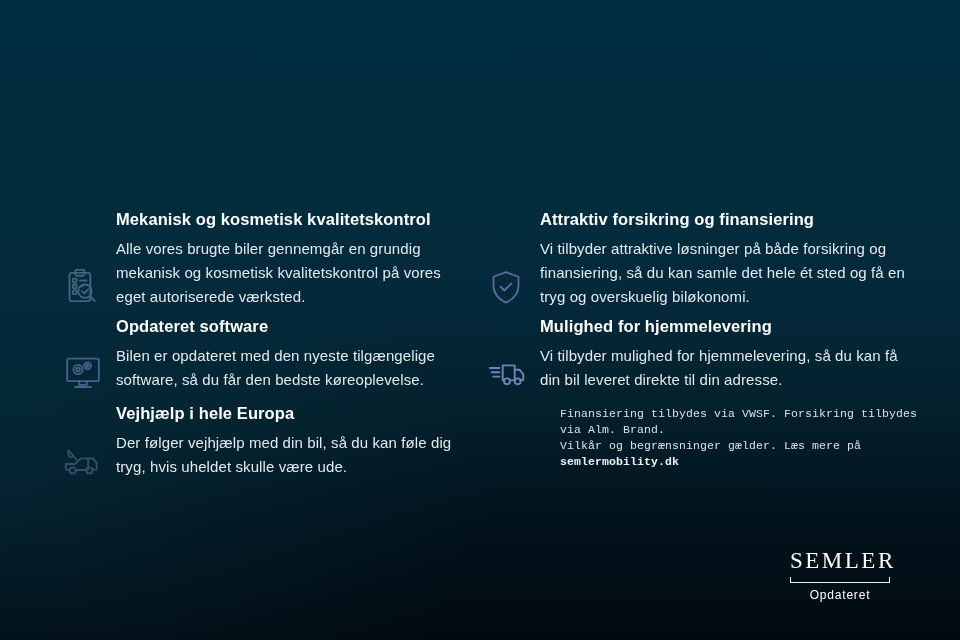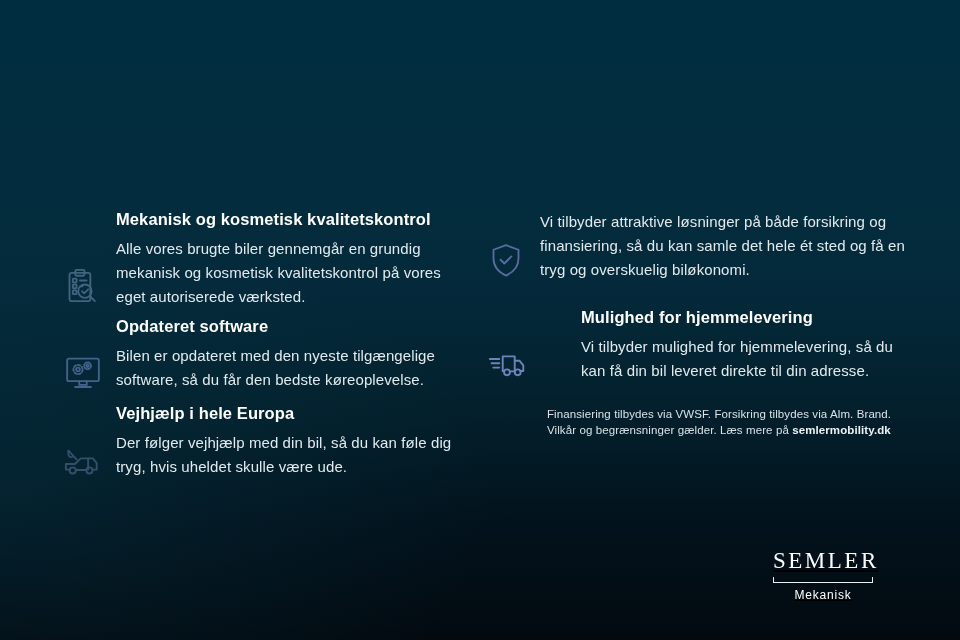--- a/index.html
+++ b/index.html
@@ -47,42 +47,42 @@
   .feature p {
     font-size: 15px;
     line-height: 24px;
     color: #e3eaee;
     letter-spacing: 0.1px;
   }
   .pos-l1 { left: 62px; top: 210px; width: 400px; }
   .pos-l2 { left: 62px; top: 317px; width: 400px; }
   .pos-l3 { left: 62px; top: 404px; width: 400px; }
   .pos-r1 { left: 486px; top: 210px; width: 424px; }
-  .pos-r2 { left: 486px; top: 308px; width: 424px; gap: 41px; }
+  .pos-r2 { left: 486px; top: 317px; width: 424px; }
   .disclaimer {
     position: absolute;
-    left: 547px;
+    left: 560px;
     top: 406px;
     width: 360px;
     font-size: 11.5px;
     line-height: 16px;
     color: #d9e2e7;
     letter-spacing: 0.1px;
+    font-family: Liberation Mono, monospace;
   }
   .disclaimer .bold-link {
     font-weight: 700;
     color: #eef3f6;
   }
   .logo {
     position: absolute;
-    left: 773px;
+    left: 790px;
     top: 548px;
     width: 100px;
     text-align: center;
-    text-decoration: underline;
   }
   .logo .brand {
     font-family: "Liberation Serif", serif;
     font-size: 23px;
     font-weight: 400;
     color: #ffffff;
     letter-spacing: 2.5px;
     white-space: nowrap;
   }
   .logo .brand-rule {
@@ -163,20 +163,21 @@
   </div>
 
   <div class="feature pos-r1">
     <span class="ficon">
       <svg width="40" height="42" viewBox="0 0 48 48" fill="none" stroke-width="2.2" stroke-linecap="round" stroke-linejoin="round" stroke="#5b6b9d">
         <path d="M24 5 l15 5.5 v10.5 c0 10 -6.5 16.5 -15 20.5 c-8.5 -4 -15 -10.5 -15 -20.5 V10.5 Z"></path>
         <path d="M17.5 22.5 l4.5 4.5 l8.5 -8.5"></path>
       </svg>
     </span>
     <div class="ftext">
+      <h3>Attraktiv forsikring og finansiering</h3>
       <p>Vi tilbyder attraktive løsninger på både forsikring og finansiering, så du kan samle det hele ét sted og få en tryg og overskuelig biløkonomi.</p>
     </div>
   </div>
 
   <div class="feature pos-r2">
     <span class="ficon">
       <svg width="42" height="36" viewBox="0 0 48 42" fill="none" stroke-width="2.2" stroke-linecap="round" stroke-linejoin="round" stroke="#6f83bb">
         <path d="M4 14 h11"></path>
         <path d="M6 19 h9"></path>
         <path d="M8 24 h7"></path>
@@ -195,16 +196,16 @@
   </div>
 
   <div class="disclaimer">
     <span>Finansiering tilbydes via VWSF. Forsikring tilbydes via Alm. Brand.</span><br>
     <span>Vilkår og begrænsninger gælder. Læs mere på </span><span class="bold-link">semlermobility.dk</span>
   </div>
 
   <div class="logo">
     <div class="brand">SEMLER</div>
     <div class="brand-rule"></div>
-    <div class="sub">Mekanisk</div>
+    <div class="sub">Opdateret</div>
   </div>
 
 </div>
 
 </body></html>

